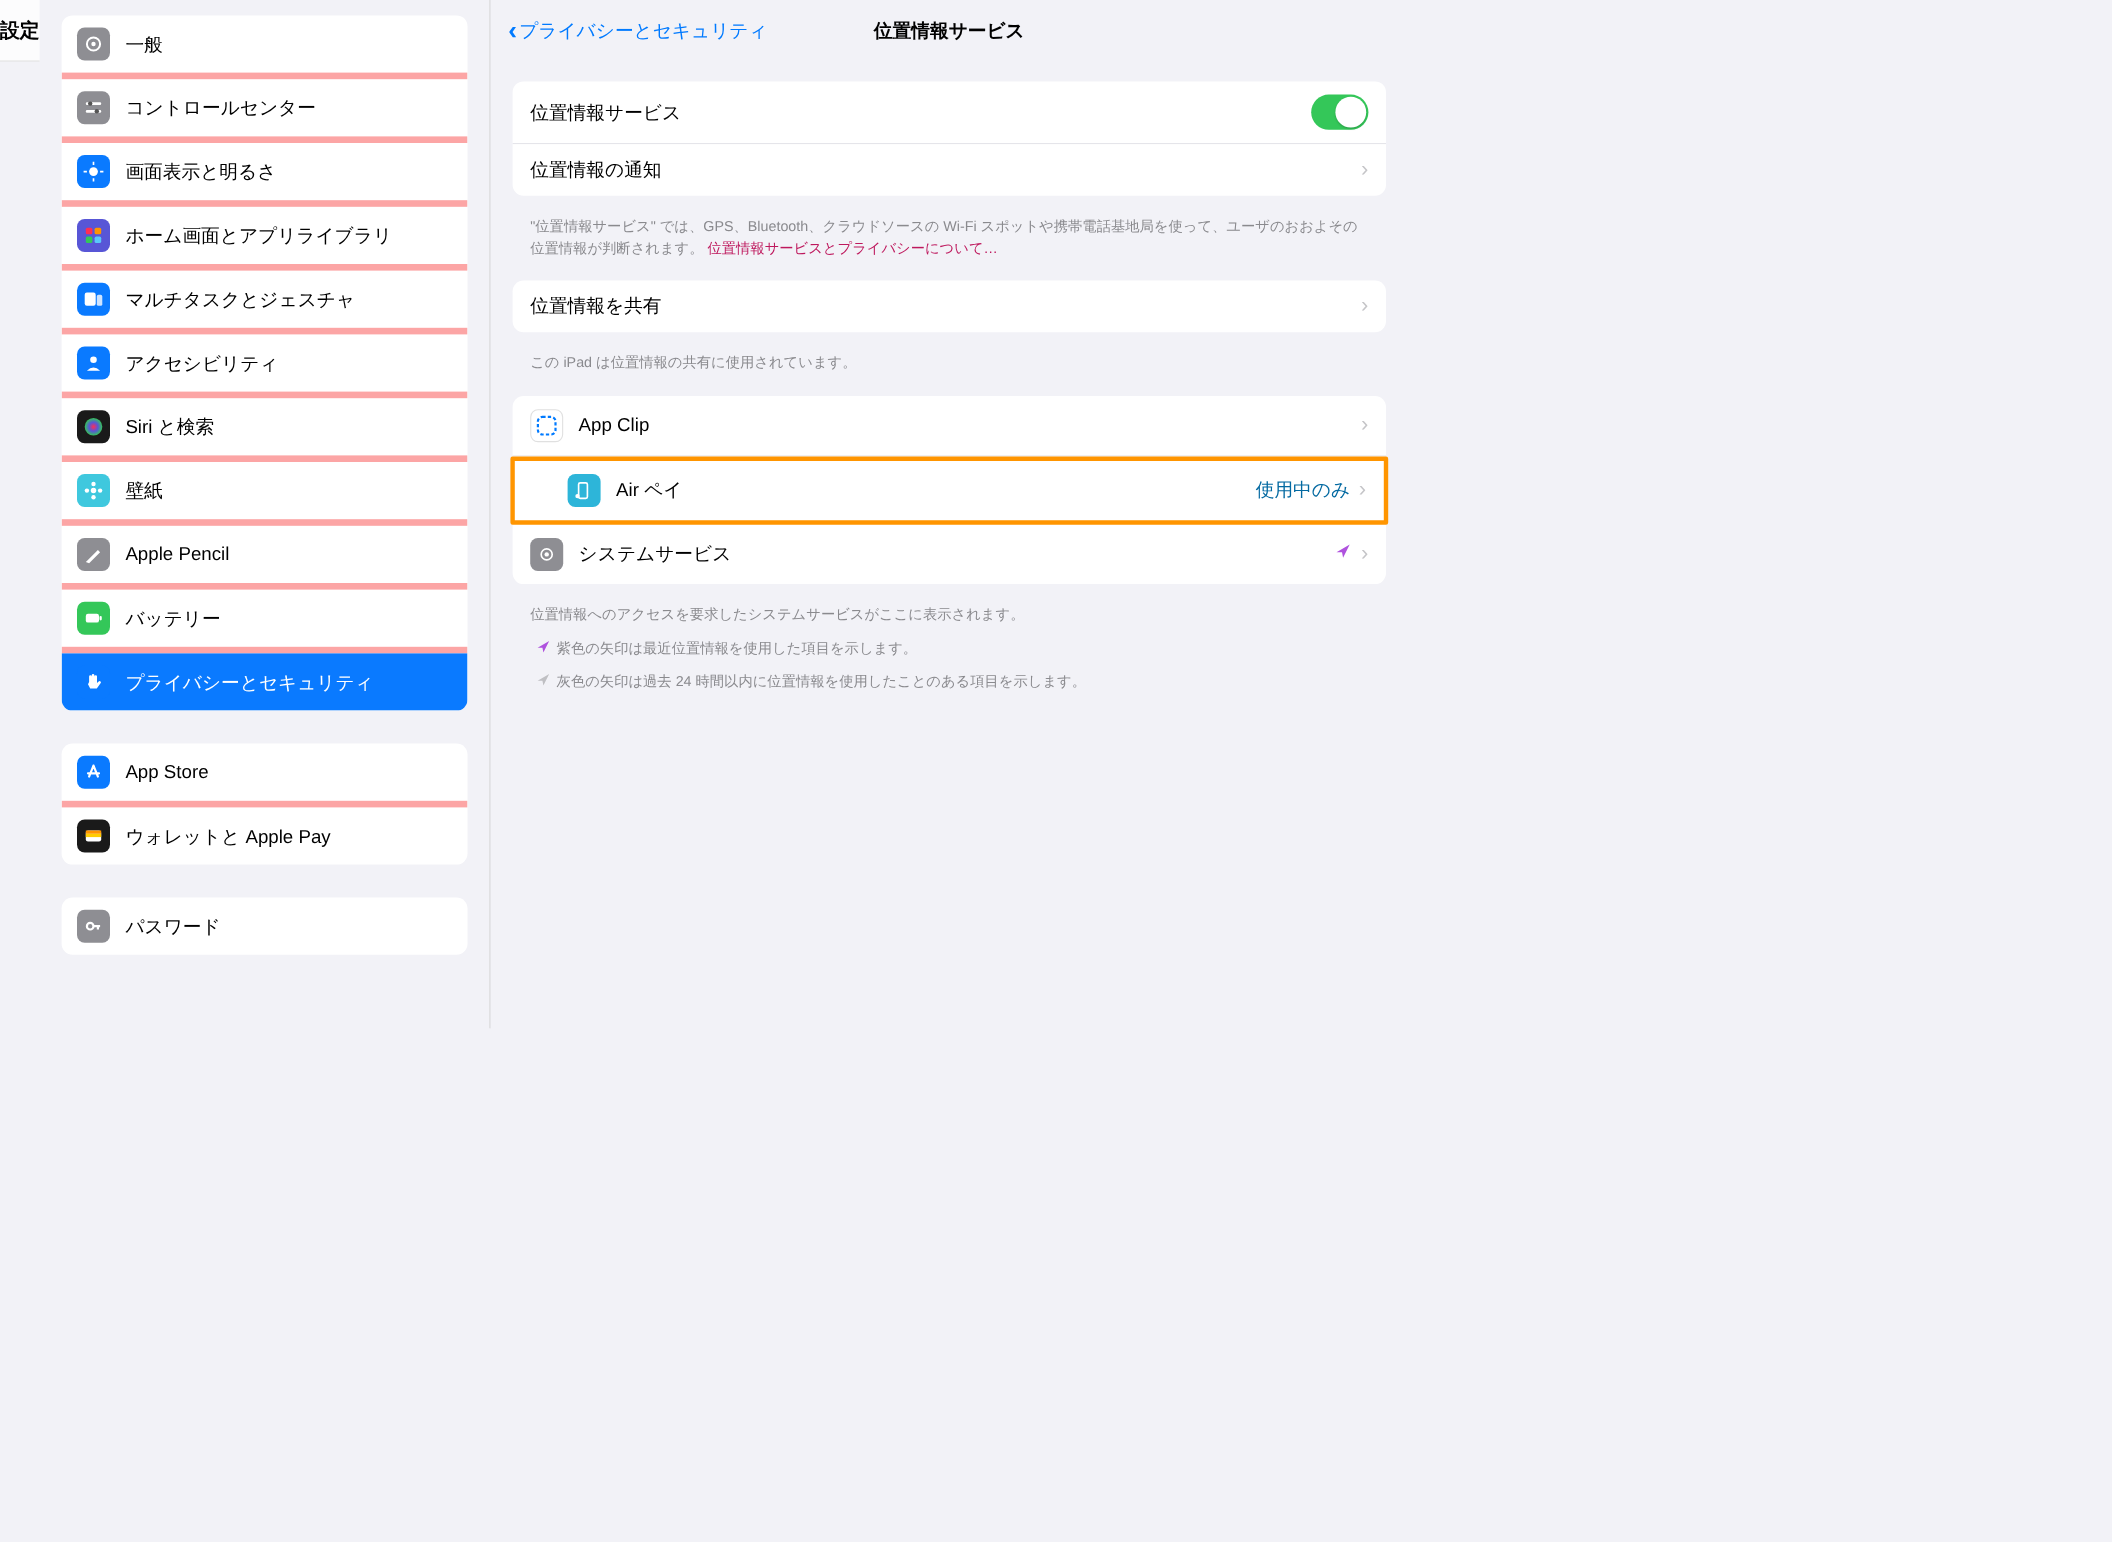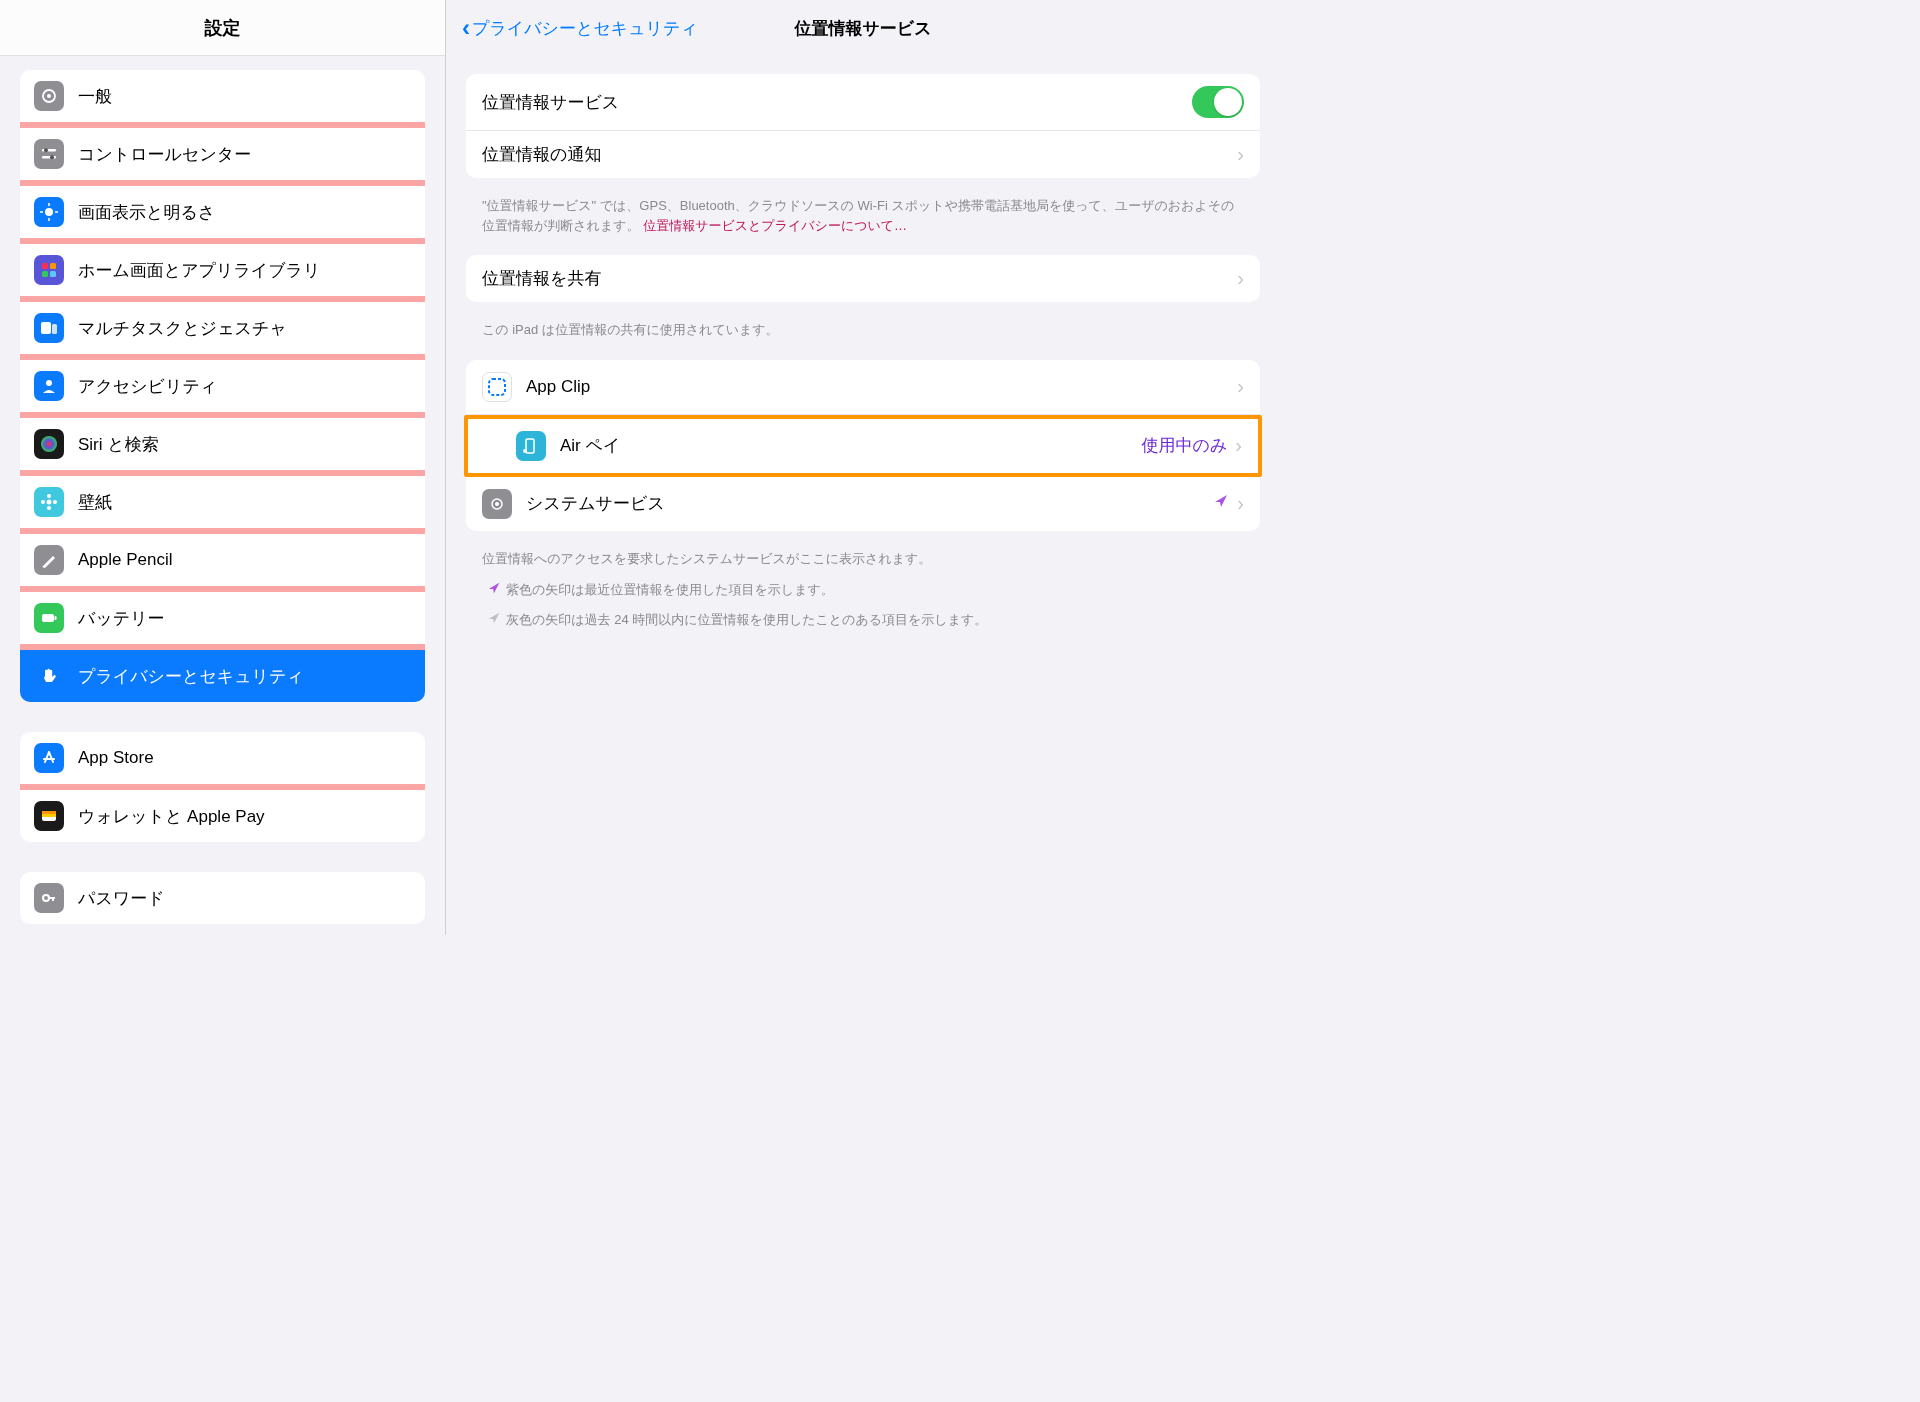--- a/index.html
+++ b/index.html
@@ -9,21 +9,21 @@
   width: 1280px;
   height: 935px;
   overflow: hidden;
 }
 .app { display: flex; height: 100%; }
 .sidebar {
   width: 446px;
   background: #f2f2f7;
   border-right: 1px solid #d0d0d0;
   display: flex;
-  flex-direction: column;
+  flex-direction: row;
 }
 .sidebar-header {
   height: 56px;
   display: flex;
   align-items: center;
   justify-content: center;
   font-size: 18px;
   font-weight: 600;
   border-bottom: 1px solid #e0e0e0;
   background: #fcfcfd;
@@ -105,21 +105,21 @@
 .footer-text {
   font-size: 13px; color: #8a8a8e; padding: 8px 16px 20px 16px;
   line-height: 1.5;
 }
 .footer-text a { color: #be185d; text-decoration: none; }
 .micon {
   width: 30px; height: 30px; border-radius: 7px;
   margin-right: 14px; display: flex; align-items: center; justify-content: center;
   font-size: 16px; flex-shrink: 0;
 }
-.mstatus { color: #6d28d9; font-size: 17px; margin-right: 8px; }
+.mstatus { color: #0369a1; font-size: 17px; margin-right: 8px; }
 .arrow-purple { color: #af52de; font-size: 18px; margin-right: 8px; }
 .legend { display: flex; align-items: flex-start; padding: 3px 16px; font-size: 13px; color: #8a8a8e; }
 .legend .ico { width: 24px; text-align: center; font-size: 15px; }
 .highlight-row {
   position: relative;
   border: 4px solid #ff9500;
   border-radius: 2px;
   margin: 0 -2px;
 }
 .highlight-row .mrow { border-bottom: none; padding-left: 48px; }

